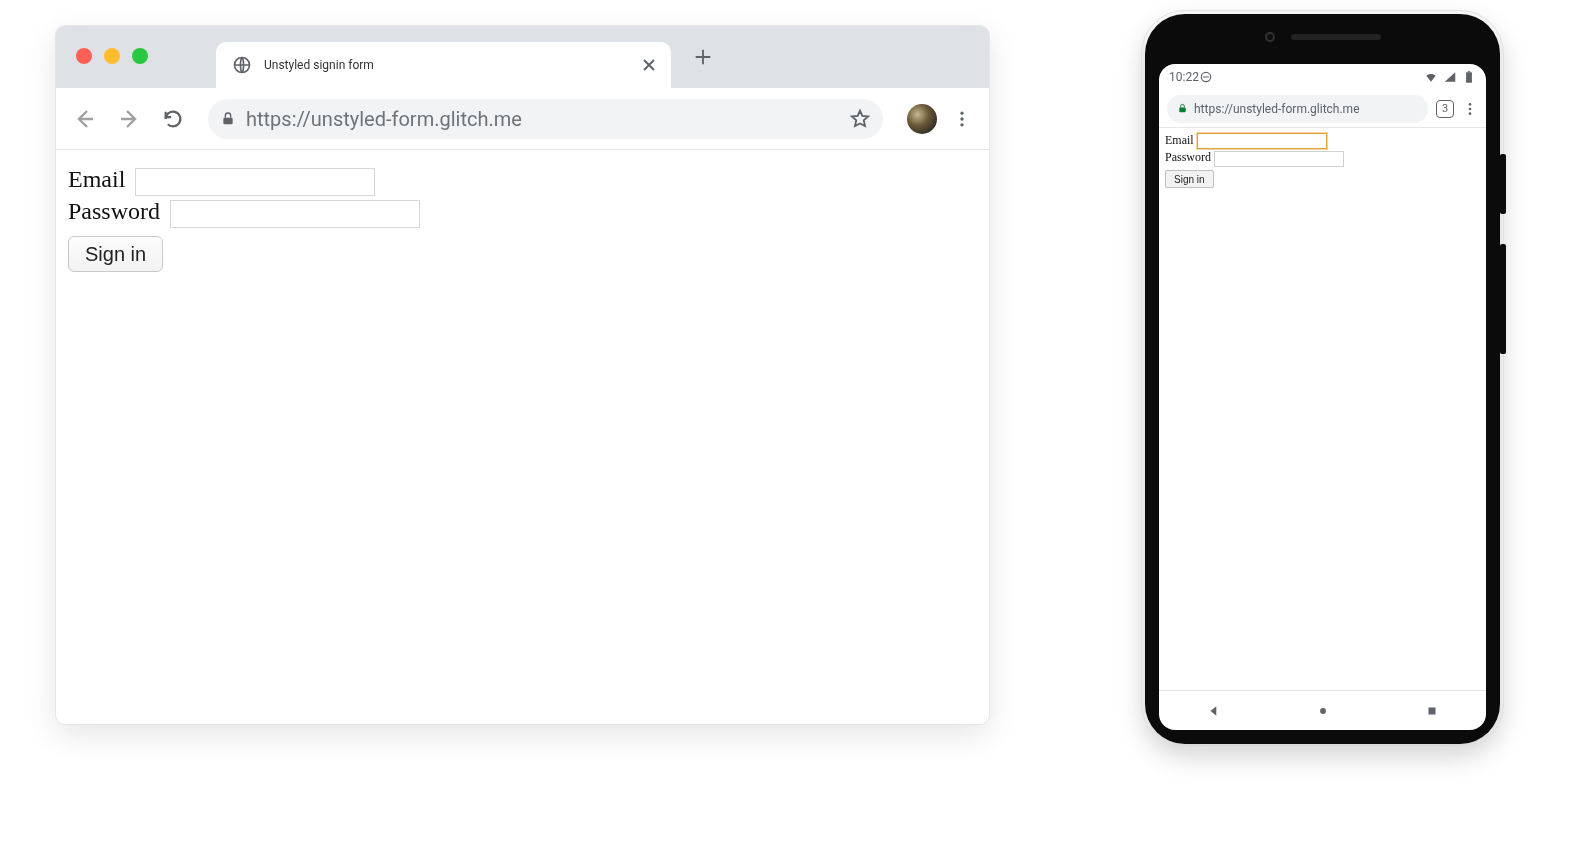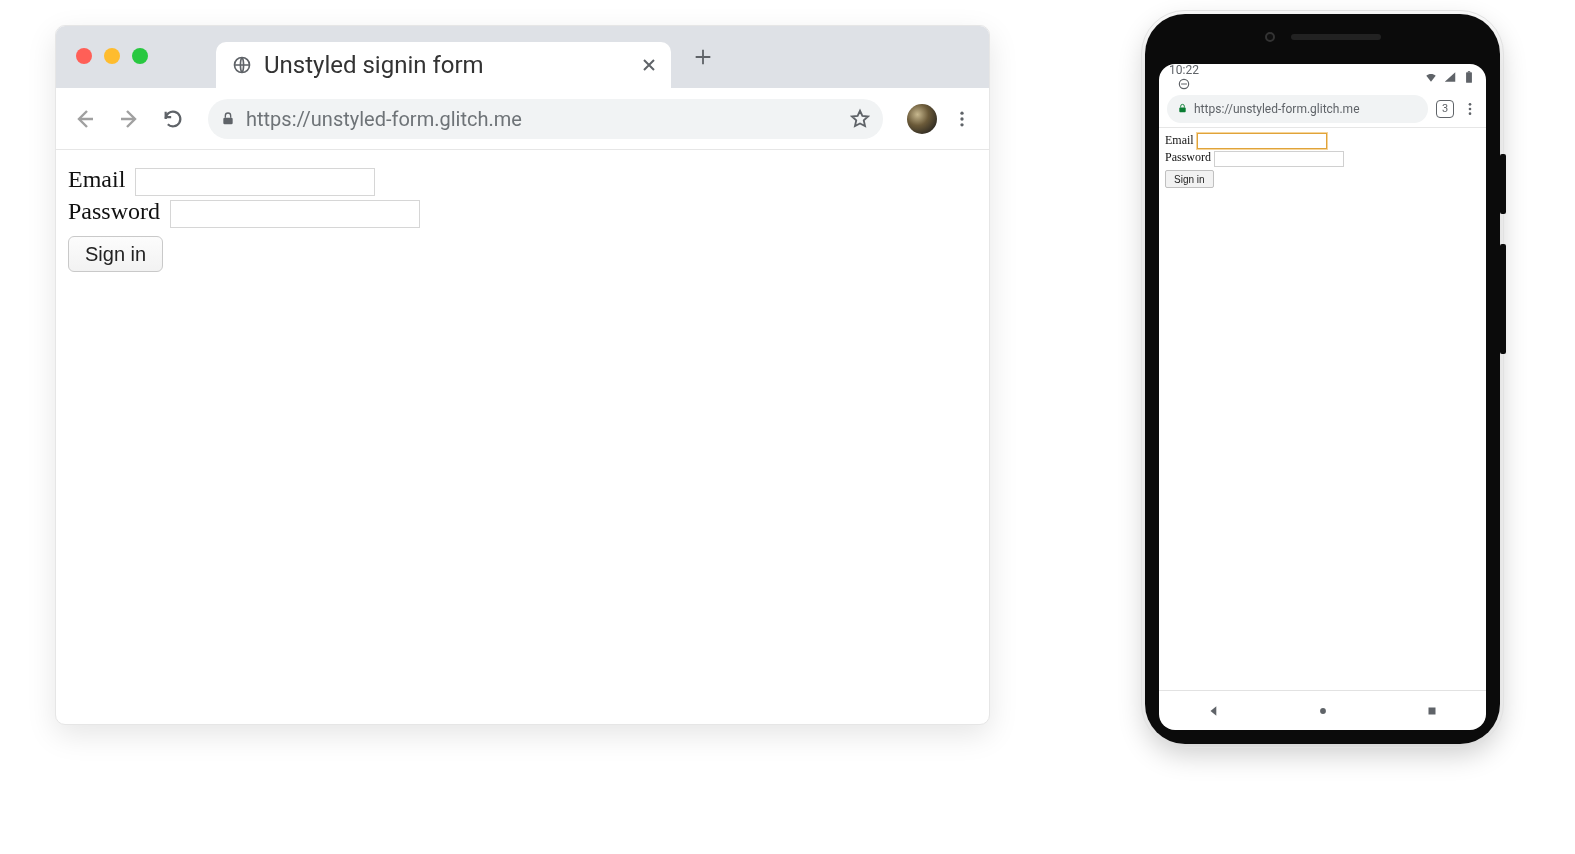--- a/index.html
+++ b/index.html
@@ -44,21 +44,21 @@
     background: #fff;
     border-top-left-radius: 10px;
     border-top-right-radius: 10px;
     display: flex; align-items: center;
     padding: 0 14px 0 16px;
     gap: 12px;
   }
   .tab .favicon { width:20px; height:20px; color:#5f6368; flex-shrink:0; }
   .tab .tab-title {
     flex: 1;
-    font-size: 24px;
+    font-size: 12px;
     color: #333;
     white-space: nowrap;
     overflow: hidden;
     text-overflow: ellipsis;
   }
   .tab .close-x {
     width: 16px; height: 16px; color:#5f6368;
   }
   .newtab {
     position: absolute; left: 632px; top: 16px;
@@ -173,21 +173,21 @@
     border-radius: 16px;
     overflow: hidden;
     display:flex; flex-direction:column;
   }
   .statusbar {
     height: 26px;
     display:flex; align-items:center; justify-content:space-between;
     font-size: 12px; color:#5f6368;
     padding: 0 10px 0 10px;
   }
-  .statusbar .left { display:flex; align-items:center; flex-direction:column;}
+  .statusbar .left { display:flex; align-items:center; }
   .statusbar .right { display:flex; align-items:center; gap:5px;}
   .sb-icon { width:14px; height:14px; color:#5f6368; }
   .chrome-m-bar {
     height: 38px;
     display:flex; align-items:center; gap:8px;
     padding: 0 8px;
     border-bottom: 1px solid #e6e6e6;
   }
   .m-omnibox {
     flex:1;

